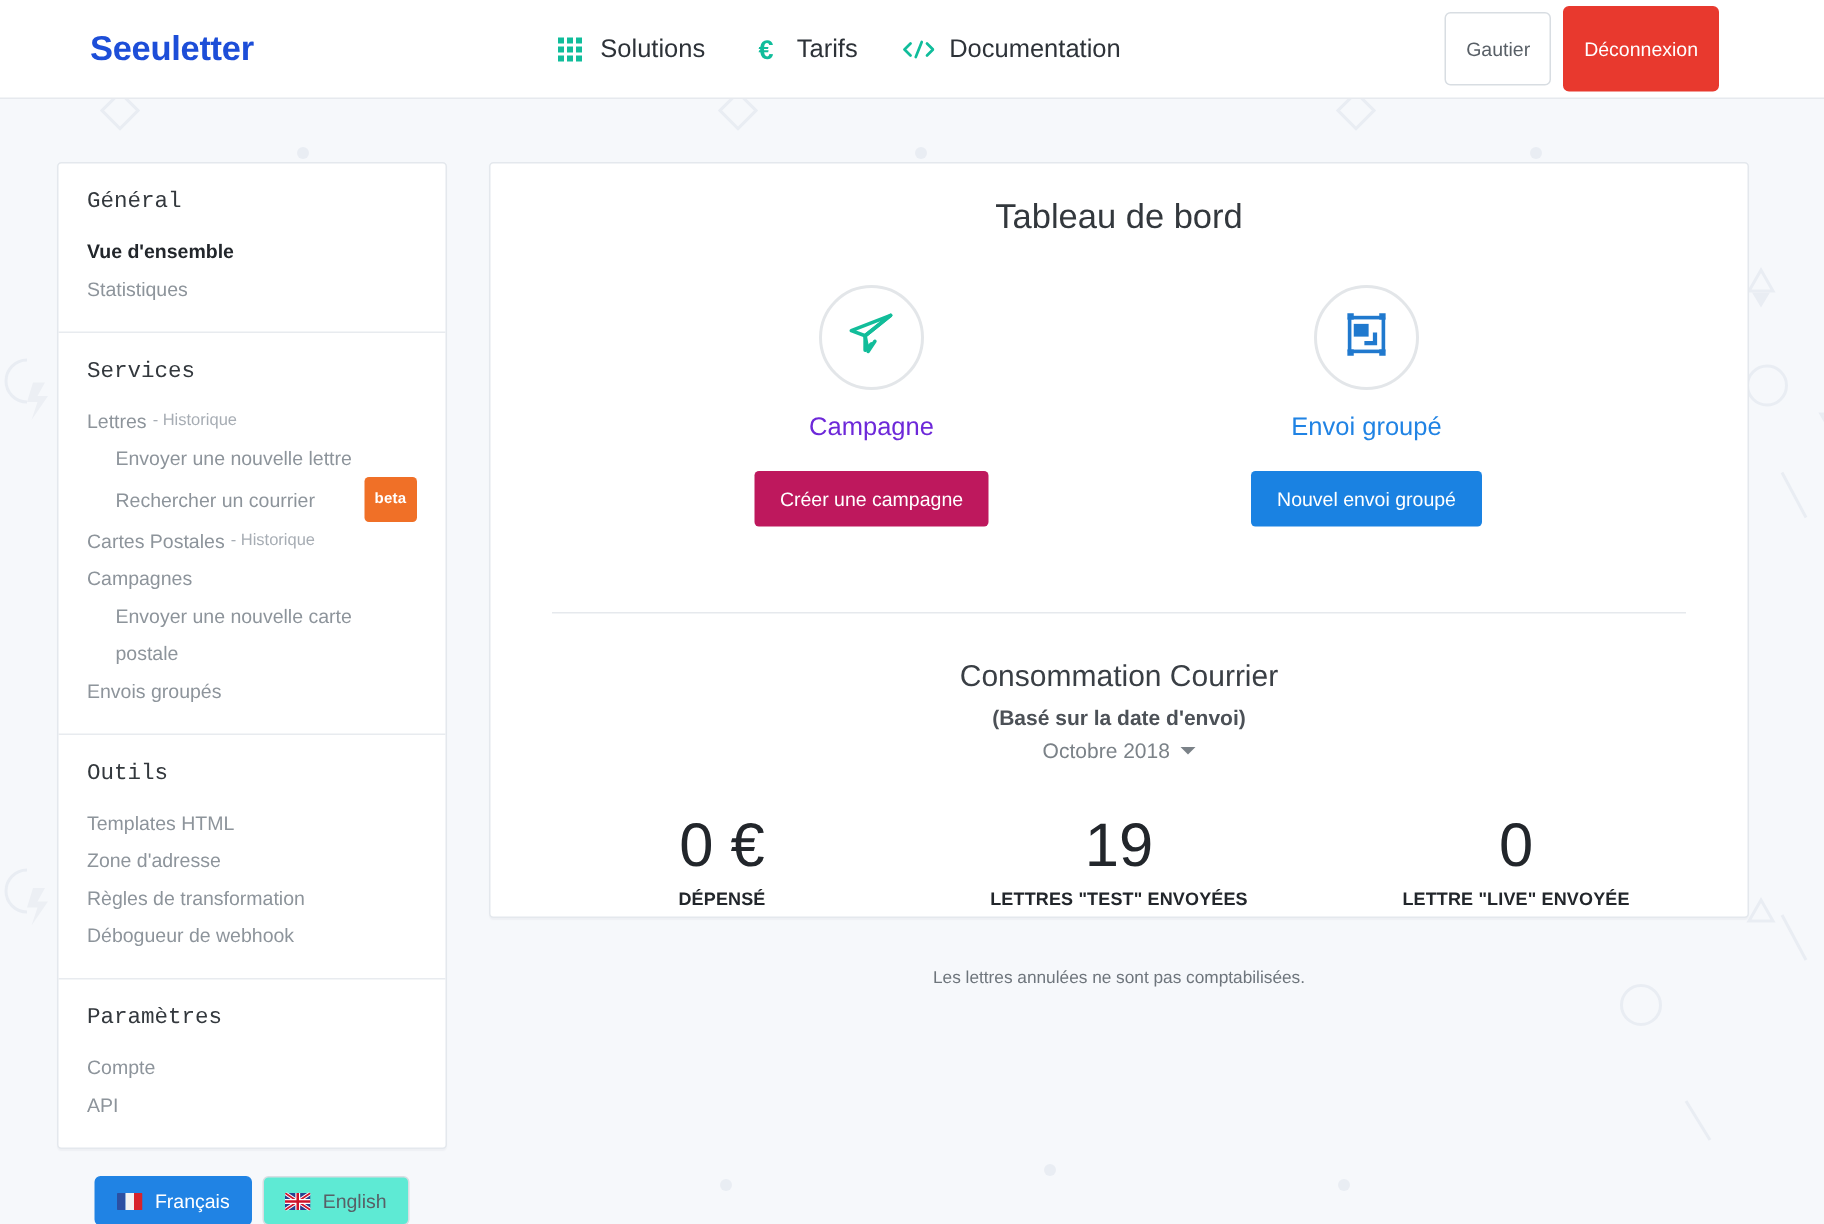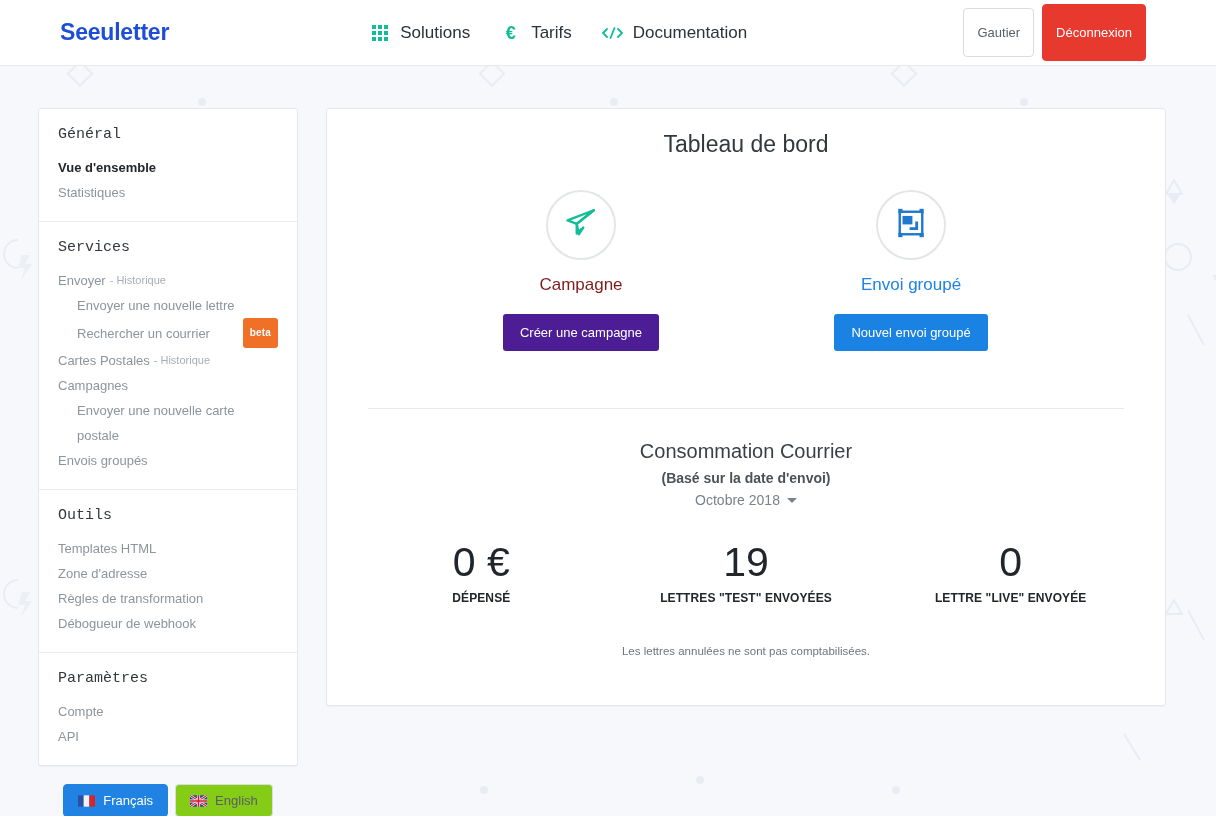--- a/index.html
+++ b/index.html
@@ -71,51 +71,51 @@
   .badge-beta {
     margin-left: auto; background: #f07027; color: #fff;
     font-size: 10px; font-weight: bold; border-radius: 3px;
     padding: 2px 7px 3px 7px; letter-spacing: 0.2px;
   }
 
   #lang-switch { display: flex; justify-content: center; gap: 7px; margin-top: 18px; }
   .lang-btn {
     display: flex; align-items: center; gap: 8px;
     font-size: 13px; padding: 8px 14px; border-radius: 4px;
-    cursor: pointer; border: 1px solid #d8dde2; background: #84cc16; color: #585f66;
+    cursor: pointer; border: 1px solid #d8dde2; background: #5eead4; color: #585f66;
     font-family: "Liberation Sans", sans-serif;
   }
   .lang-btn.active { background: #2083e4; border-color: #2083e4; color: #fff; }
   .flag { width: 17px; height: 12px; display: block; border-radius: 1px; }
 
   
   #main { flex: 1; margin-left: 28px; margin-right: 50px; }
   #main-card {
     background: #fff; border: 1px solid #e4e8ed; border-radius: 3px;
     box-shadow: 0 1px 1px rgba(25,40,60,0.035);
-    height: 598px; padding: 22px 22px 0 22px;
+    height: 504px; padding: 22px 22px 0 22px;
   }
   #dashboard-title { text-align: center; font-size: 23px; color: #33383d; font-weight: normal; }
 
   #action-row { display: flex; justify-content: center; gap: 130px; margin-top: 32px; }
   .action-tile { width: 200px; text-align: center; }
   .action-circle {
     width: 70px; height: 70px; border-radius: 50%;
     border: 2px solid #e3e6e9; margin: 0 auto;
     display: flex; align-items: center; justify-content: center;
   }
   .action-label { display: block; margin-top: 15px; font-size: 17px; cursor: pointer; }
-  .action-label.teal { color: #7f1d1d; }
+  .action-label.teal { color: #6d28d9; }
   .action-label.blue { color: #2083e4; }
   .action-btn {
     margin-top: 19px; border: none; border-radius: 3px;
     color: #fff; font-size: 13px; padding: 11px 17px; cursor: pointer;
     font-family: "Liberation Sans", sans-serif;
   }
-  .action-btn.teal { background: #4c1d95; }
+  .action-btn.teal { background: #be185d; }
   .action-btn.blue { background: #1a82e2; }
 
   #divider { height: 1px; background: #e6e9ed; margin: 57px 19px 0 19px; }
 
   #consumption { margin-top: 31px; text-align: center; }
   #consumption-title { font-size: 20px; color: #3a3f45; font-weight: normal; }
   #consumption-sub { font-size: 14px; color: #4c5157; margin-top: 7px; font-weight: bold; }
   #period-select {
     margin-top: 6px; font-size: 14px; color: #7b8288;
     display: inline-flex; align-items: center; gap: 7px; cursor: pointer;
@@ -215,21 +215,21 @@
 
       <div class="side-group">
         <div class="side-title">Général</div>
         <div class="side-item active">Vue d'ensemble</div>
         <div class="side-item">Statistiques</div>
       </div>
 
       <div class="side-group">
         <div class="side-title">Services</div>
         <div class="side-item">
-          <span>Envoyer</span>
+          <span>Lettres</span>
           <span class="side-sep">- Historique</span>
         </div>
         <div class="side-item sub">Envoyer une nouvelle lettre</div>
         <div class="side-item sub">
           <span>Rechercher un courrier</span>
           <span class="badge-beta">beta</span>
         </div>
         <div class="side-item">
           <span>Cartes Postales</span>
           <span class="side-sep">- Historique</span>

